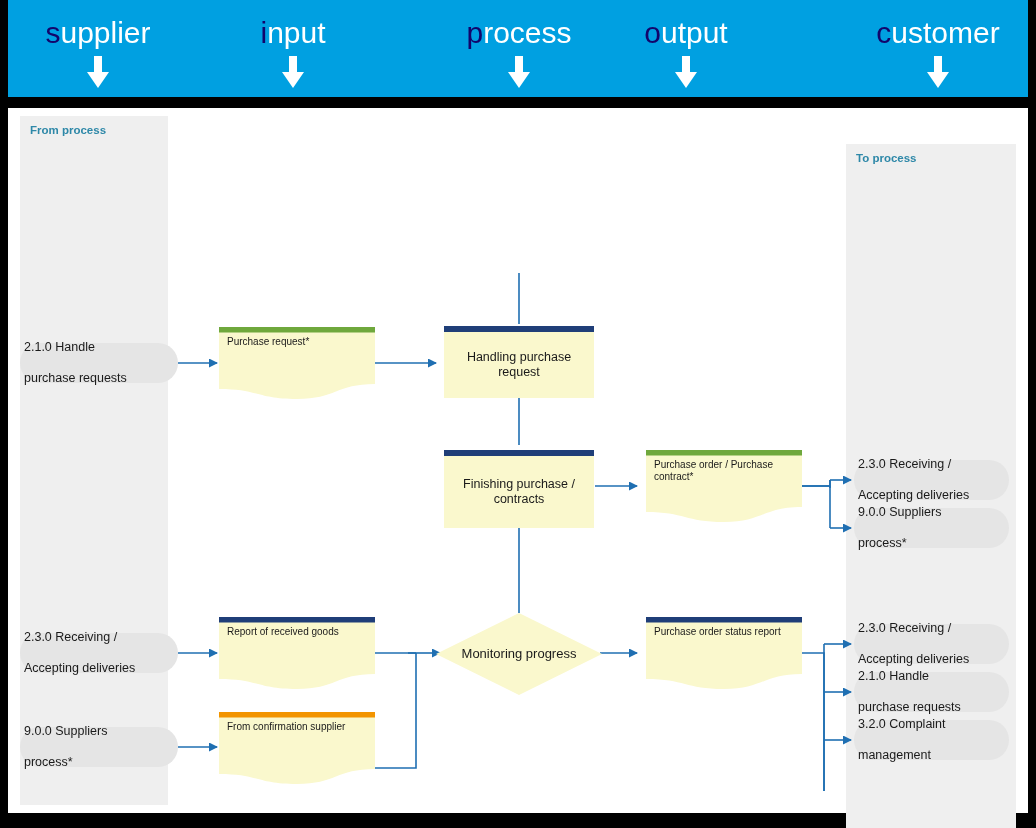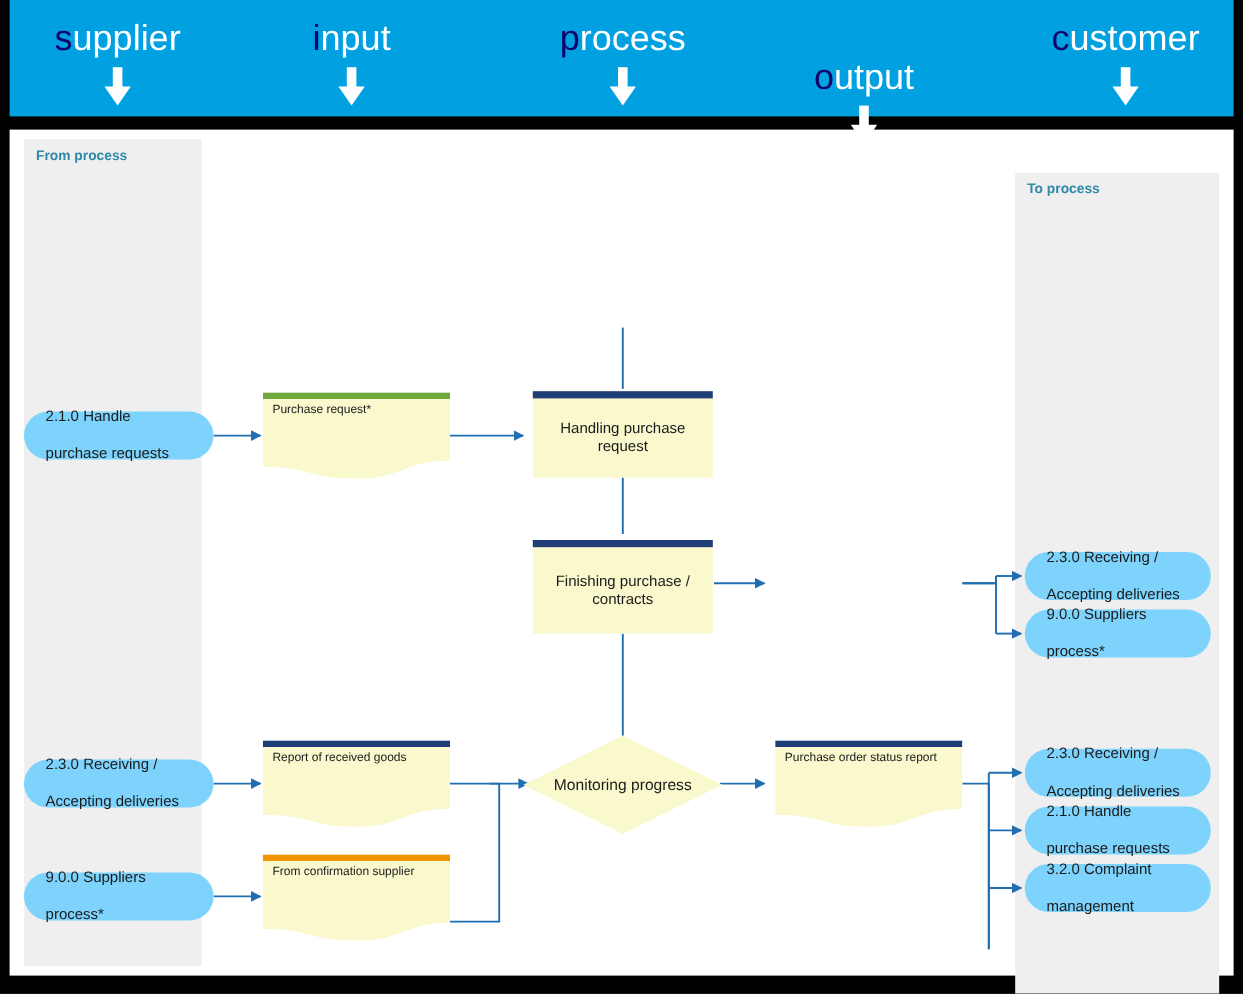--- a/index.html
+++ b/index.html
@@ -90,25 +90,25 @@
   
   .node {
     position: absolute;
     font-size: 12.5px;
     color: #1A1A1A;
     line-height: 1.22;
   }
 
   
   .pill {
-    background: #7dd3fc;
+    background: #e5e5e5;
     border-radius: 22px;
     display: flex;
     align-items: center;
-    padding: 0 18px;
+    padding: 0 4px;
   }
   .pill span { display: block; }
 
   
   .proc {
     display: flex;
     align-items: center;
     justify-content: center;
     text-align: center;
     border-top: 6px solid #1F3E78;
@@ -163,21 +163,21 @@
     <div class="sipoc-col" style="left:195px; width:180px;">
       <div class="sipoc-word"><span class="first">i</span><span>nput</span></div>
       <div class="sipoc-arrow"></div>
     </div>
 
     <div class="sipoc-col" style="left:421px; width:180px;">
       <div class="sipoc-word"><span class="first">p</span><span>rocess</span></div>
       <div class="sipoc-arrow"></div>
     </div>
 
-    <div class="sipoc-col" style="left:622px; width:180px;margin-top:32px;">
+    <div class="sipoc-col" style="left:588px; width:180px;">
       <div class="sipoc-word"><span class="first">o</span><span>utput</span></div>
       <div class="sipoc-arrow"></div>
     </div>
 
     <div class="sipoc-col" style="left:840px; width:180px;">
       <div class="sipoc-word"><span class="first">c</span><span>ustomer</span></div>
       <div class="sipoc-arrow"></div>
     </div>
   </div>
 
@@ -296,20 +296,27 @@
       </span>
     </div>
 
     <div class="node diamond" style="left:428px; top:505px; width:166px; height:82px;">
       <svg width="166" height="82" viewBox="0 0 166 82" xmlns="http://www.w3.org/2000/svg">
         <path d="M83,0 L166,41 L83,82 L0,41 Z" fill="#FAF8CD"></path>
       </svg>
       <div class="dia-label">Monitoring progress</div>
     </div>
 
+    <div class="node doc" style="left:638px; top:342px; width:156px; height:72px;">
+      <svg width="156" height="72" viewBox="0 0 156 72" xmlns="http://www.w3.org/2000/svg">
+        <path d="M0,5 L156,5 L156,57 C117,57 117,72 78,72 C39,72 39,62 0,62 Z" fill="#FAF8CD"></path>
+        <rect x="0" y="0" width="156" height="5.5" fill="#6FA83C"></rect>
+      </svg>
+      <div class="doc-label">Purchase order / Purchase contract*</div>
+    </div>
 
     <div class="node doc" style="left:638px; top:509px; width:156px; height:72px;">
       <svg width="156" height="72" viewBox="0 0 156 72" xmlns="http://www.w3.org/2000/svg">
         <path d="M0,5 L156,5 L156,57 C117,57 117,72 78,72 C39,72 39,62 0,62 Z" fill="#FAF8CD"></path>
         <rect x="0" y="0" width="156" height="5.5" fill="#1F3E78"></rect>
       </svg>
       <div class="doc-label">Purchase order status report</div>
     </div>
 
     <div class="node pill" style="left:846px; top:352px; width:155px; height:40px;">

